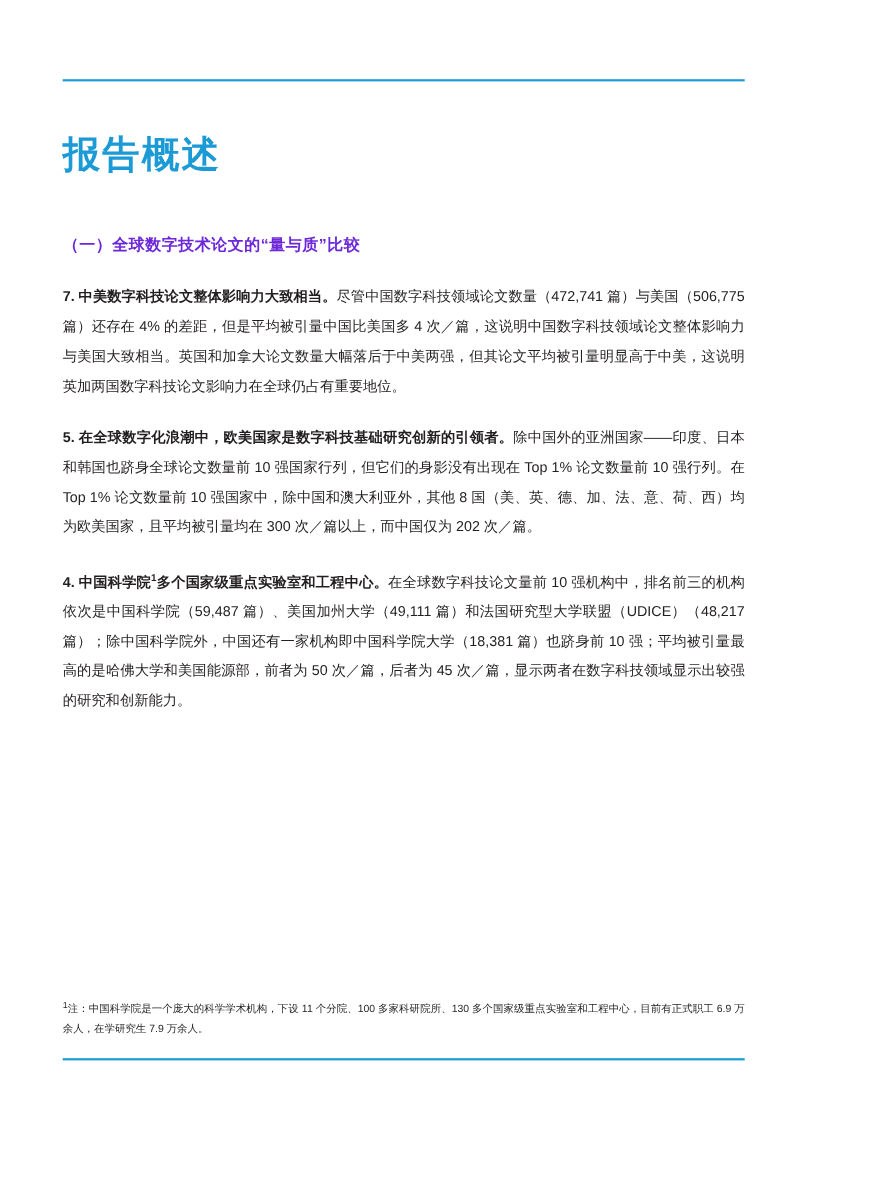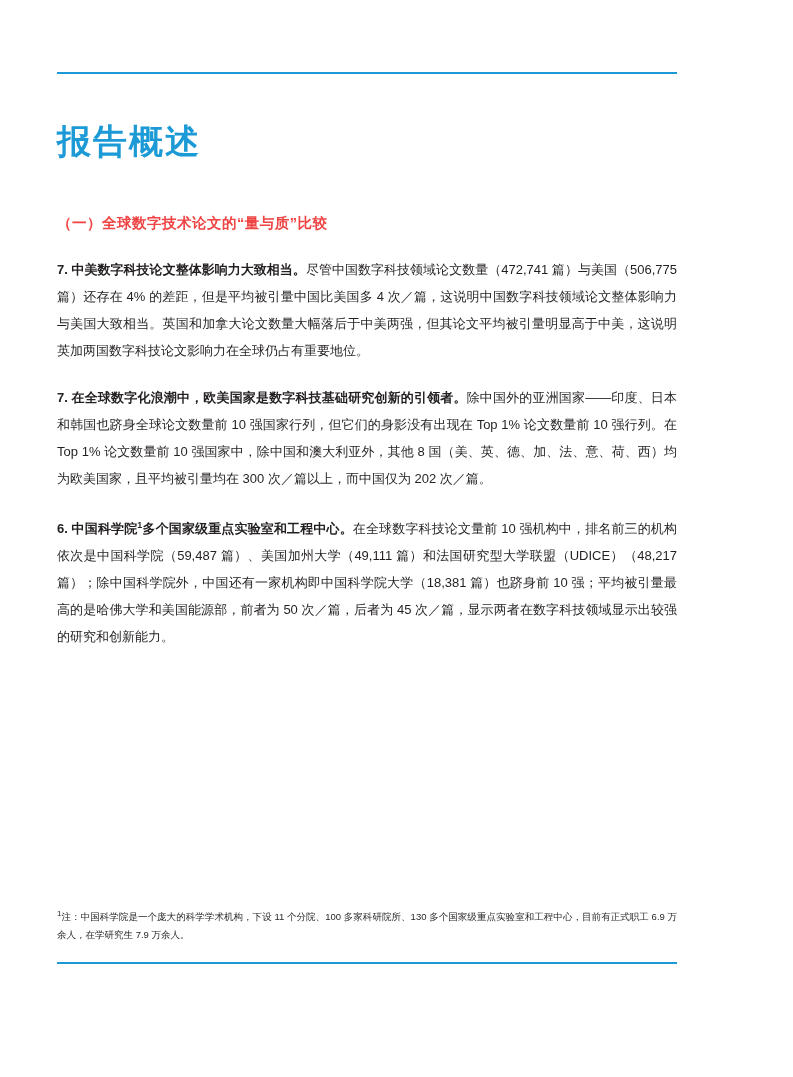--- a/index.html
+++ b/index.html
@@ -43,21 +43,21 @@
   .content {
     position: absolute;
     left: 57px;
     top: 212px;
     width: 620px;
   }
 
   .section-heading {
     font-size: 14.5px;
     font-weight: bold;
-    color: #ef4444;
+    color: #6d28d9;
     letter-spacing: 0.5px;
     margin: 0 0 22px 0;
     line-height: 22px;
   }
 
   p.para {
     margin: 0 0 20px 0;
     font-size: 13px;
     line-height: 27px;
     text-align: justify;
@@ -101,25 +101,25 @@
   <div class="content">
 
     <h2 class="section-heading">（一）全球数字技术论文的“量与质”比较</h2>
 
     <p class="para">
       <span class="lead">7. 中美数字科技论文整体影响力大致相当。</span><span>尽管中国数字科技领域论文数量（472,741 篇）与美国（506,775 篇）还存在 4% 的差距，但是平均被引量中国比美国多 4 次／篇，这说明中国数字科技领域论文整体影响力与美国大致相当。英国和加拿大论文数量大幅落后于中美两强，但其论文平均被引量明显高于中美，这说明英加两国数字科技论文影响力在全球仍占有重要地位。</span>
     </p>
 
 
     <p class="para">
-      <span class="lead">7. 在全球数字化浪潮中，欧美国家是数字科技基础研究创新的引领者。</span><span>除中国外的亚洲国家——印度、日本和韩国也跻身全球论文数量前 10 强国家行列，但它们的身影没有出现在 Top 1% 论文数量前 10 强行列。在 Top 1% 论文数量前 10 强国家中，除中国和澳大利亚外，其他 8 国（美、英、德、加、法、意、荷、西）均为欧美国家，且平均被引量均在 300 次／篇以上，而中国仅为 202 次／篇。</span>
+      <span class="lead">5. 在全球数字化浪潮中，欧美国家是数字科技基础研究创新的引领者。</span><span>除中国外的亚洲国家——印度、日本和韩国也跻身全球论文数量前 10 强国家行列，但它们的身影没有出现在 Top 1% 论文数量前 10 强行列。在 Top 1% 论文数量前 10 强国家中，除中国和澳大利亚外，其他 8 国（美、英、德、加、法、意、荷、西）均为欧美国家，且平均被引量均在 300 次／篇以上，而中国仅为 202 次／篇。</span>
     </p>
 
     <p class="para">
-      <span class="lead">6. 中国科学院</span><sup class="fn">1</sup><span class="lead">多个国家级重点实验室和工程中心。</span><span>在全球数字科技论文量前 10 强机构中，排名前三的机构依次是中国科学院（59,487 篇）、美国加州大学（49,111 篇）和法国研究型大学联盟（UDICE）（48,217 篇）；除中国科学院外，中国还有一家机构即中国科学院大学（18,381 篇）也跻身前 10 强；平均被引量最高的是哈佛大学和美国能源部，前者为 50 次／篇，后者为 45 次／篇，显示两者在数字科技领域显示出较强的研究和创新能力。</span>
+      <span class="lead">4. 中国科学院</span><sup class="fn">1</sup><span class="lead">多个国家级重点实验室和工程中心。</span><span>在全球数字科技论文量前 10 强机构中，排名前三的机构依次是中国科学院（59,487 篇）、美国加州大学（49,111 篇）和法国研究型大学联盟（UDICE）（48,217 篇）；除中国科学院外，中国还有一家机构即中国科学院大学（18,381 篇）也跻身前 10 强；平均被引量最高的是哈佛大学和美国能源部，前者为 50 次／篇，后者为 45 次／篇，显示两者在数字科技领域显示出较强的研究和创新能力。</span>
     </p>
 
   </div>
 
   <div class="footnote">
     <sup>1</sup><span>注：中国科学院是一个庞大的科学学术机构，下设 11 个分院、100 多家科研院所、130 多个国家级重点实验室和工程中心，目前有正式职工 6.9 万余人，在学研究生 7.9 万余人。</span>
   </div>
 
   <div class="rule rule-bottom"></div>
 

